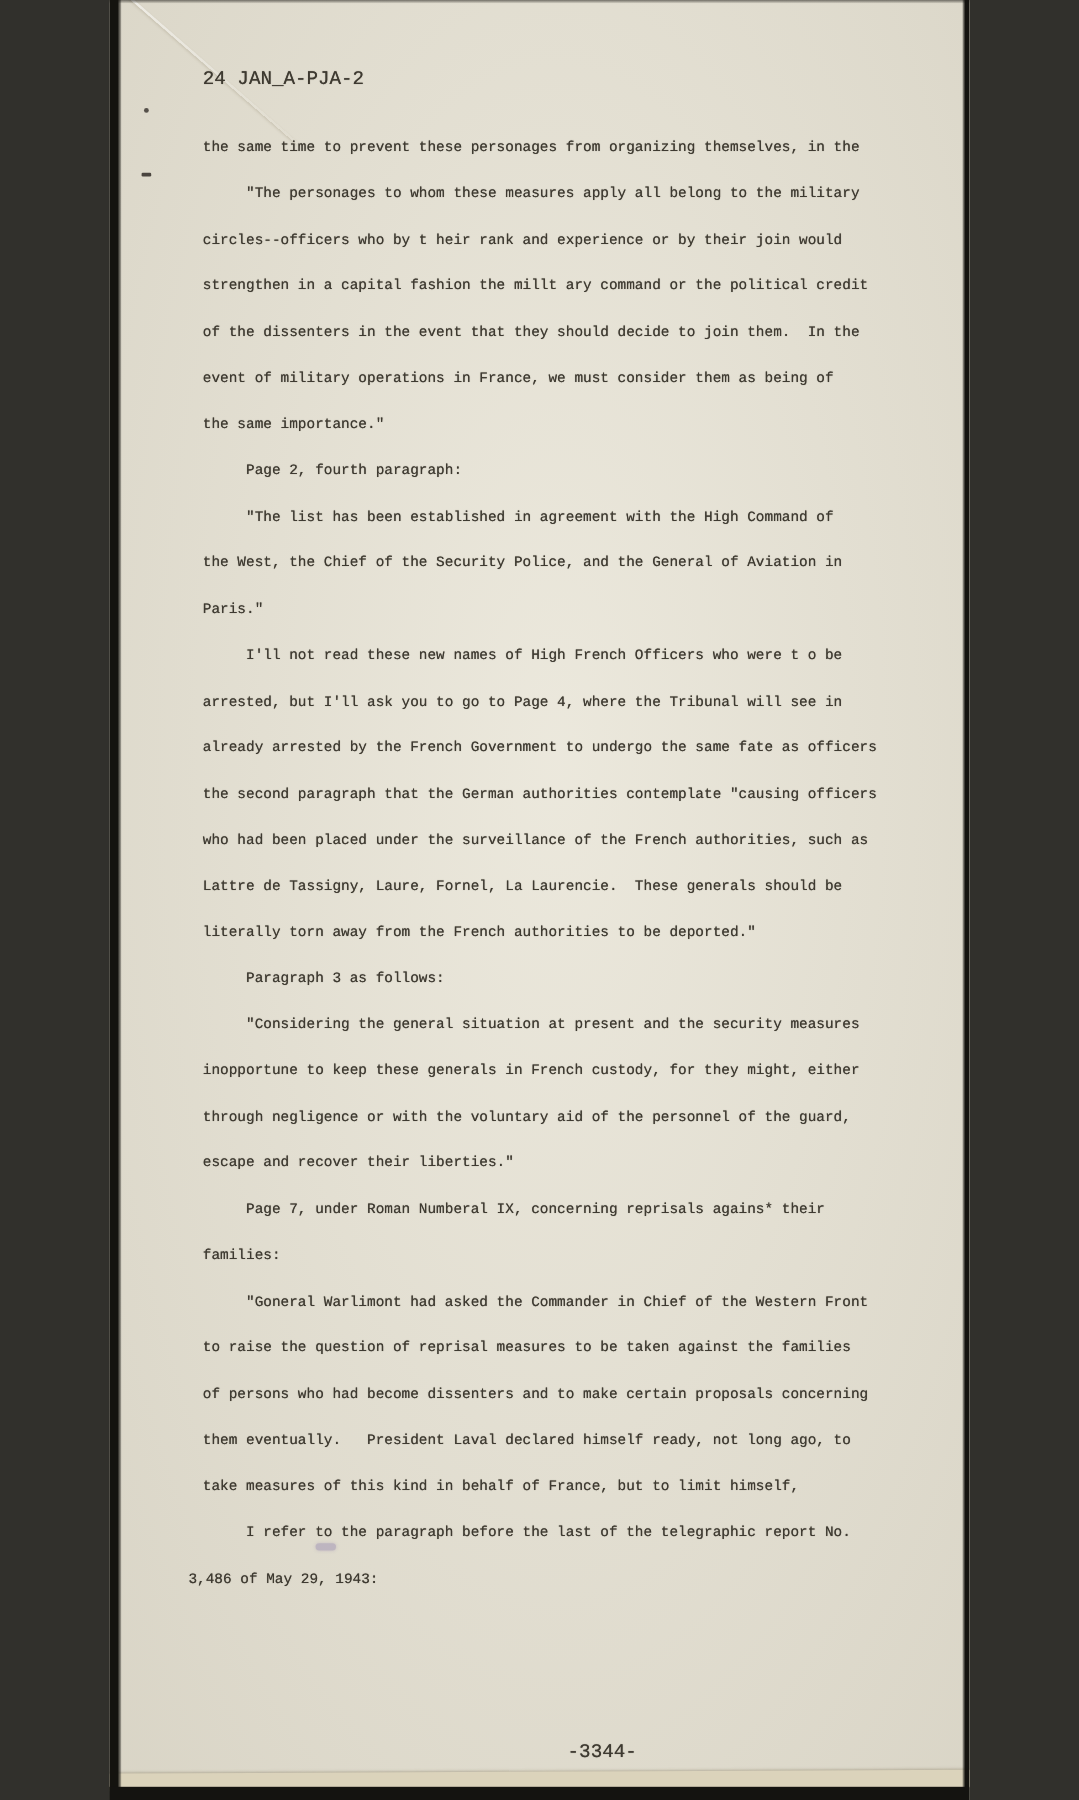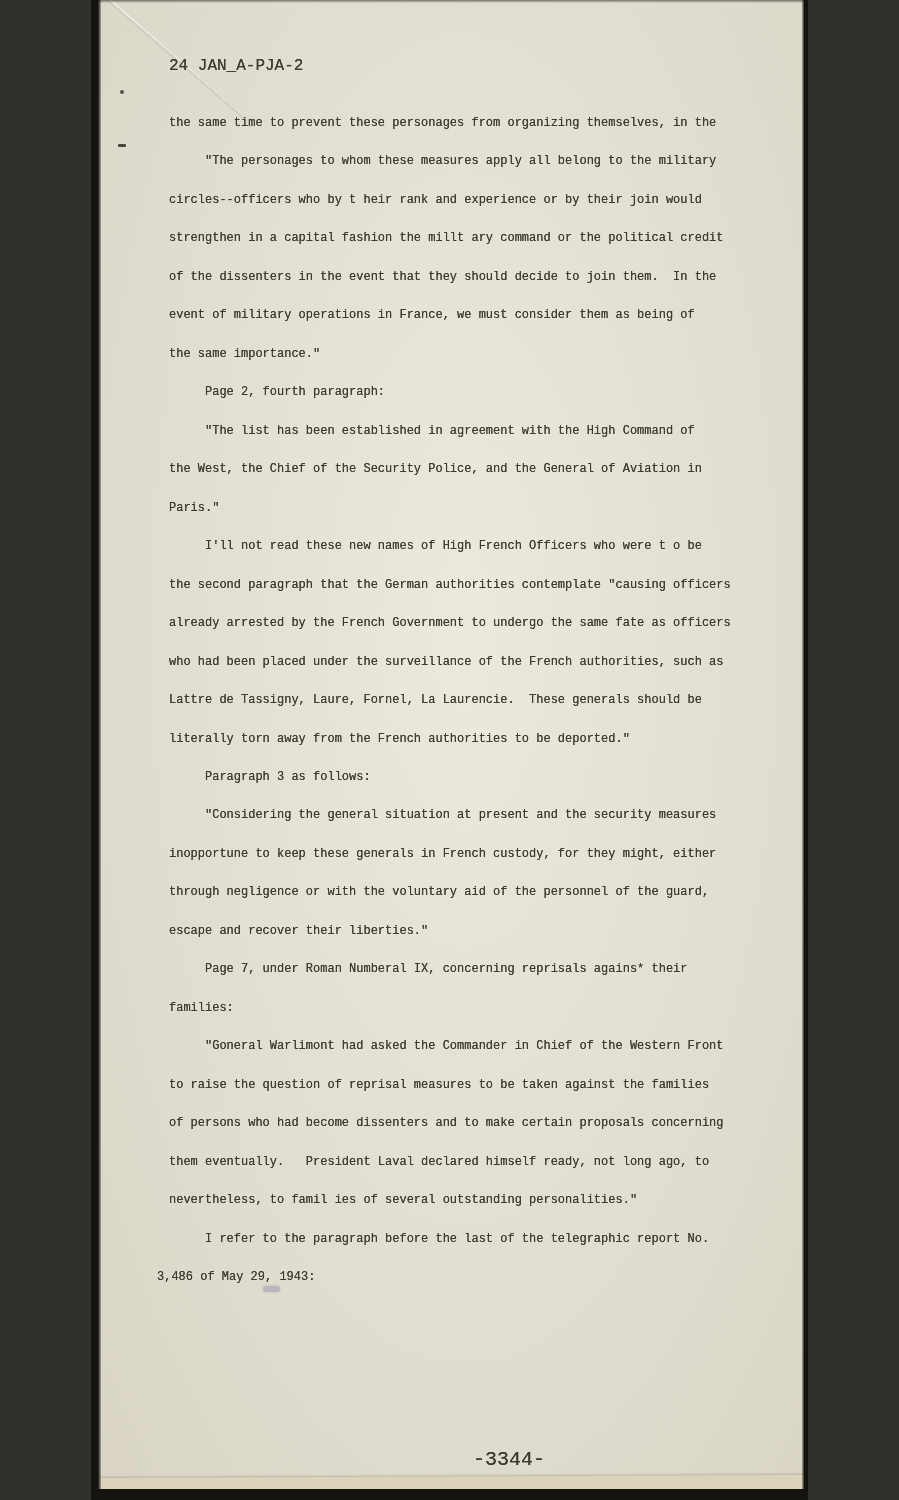--- a/index.html
+++ b/index.html
@@ -35,21 +35,21 @@
   }
   .body-lines{
     position:absolute;left:78px;top:104px;
     font-size:12px;
     text-shadow:0 0 0.6px rgba(52,47,38,0.8);
   }
   .bodyline{white-space:pre;line-height:38.47px;height:38.47px;}
   .bodyline:last-child{margin-left:-12px;}
   .page-number{
     position:absolute;left:382px;top:1450px;
-    font-size:20px;line-height:20px;white-space:pre;
+    font-size:16px;line-height:20px;white-space:pre;
     text-shadow:0 0 0.6px rgba(52,47,38,0.85);
   }
   .speck-dot{position:absolute;left:29px;top:90px;width:4px;height:4px;
     background:#55504a;border-radius:50%;}
   .speck-dash{position:absolute;left:27px;top:144px;width:8px;height:3px;
     background:#4a453f;border-radius:1px;}
   .smudge-purple{position:absolute;left:172px;top:1286px;width:17px;height:6px;
     background:rgba(112,92,160,0.30);border-radius:3px;
     box-shadow:0 0 3px rgba(112,92,160,0.25);}
 </style>
@@ -67,37 +67,38 @@
       <div class="bodyline">circles--officers who by t heir rank and experience or by their join would</div>
       <div class="bodyline">strengthen in a capital fashion the millt ary command or the political credit</div>
       <div class="bodyline">of the dissenters in the event that they should decide to join them.  In the</div>
       <div class="bodyline">event of military operations in France, we must consider them as being of</div>
       <div class="bodyline">the same importance."</div>
       <div class="bodyline">     Page 2, fourth paragraph:</div>
       <div class="bodyline">     "The list has been established in agreement with the High Command of</div>
       <div class="bodyline">the West, the Chief of the Security Police, and the General of Aviation in</div>
       <div class="bodyline">Paris."</div>
       <div class="bodyline">     I'll not read these new names of High French Officers who were t o be</div>
+      <div class="bodyline">arrested, but I'll ask you to go to Page 4, where the Tribunal will see in</div>
+      <div class="bodyline">already arrested by the French Government to undergo the same fate as officers</div>
       <div class="bodyline">the second paragraph that the German authorities contemplate "causing officers</div>
-      <div class="bodyline">already arrested by the French Government to undergo the same fate as officers</div>
       <div class="bodyline">who had been placed under the surveillance of the French authorities, such as</div>
       <div class="bodyline">Lattre de Tassigny, Laure, Fornel, La Laurencie.  These generals should be</div>
       <div class="bodyline">literally torn away from the French authorities to be deported."</div>
       <div class="bodyline">     Paragraph 3 as follows:</div>
       <div class="bodyline">     "Considering the general situation at present and the security measures</div>
       <div class="bodyline">inopportune to keep these generals in French custody, for they might, either</div>
       <div class="bodyline">through negligence or with the voluntary aid of the personnel of the guard,</div>
       <div class="bodyline">escape and recover their liberties."</div>
       <div class="bodyline">     Page 7, under Roman Numberal IX, concerning reprisals agains* their</div>
       <div class="bodyline">families:</div>
       <div class="bodyline">     "Goneral Warlimont had asked the Commander in Chief of the Western Front</div>
       <div class="bodyline">to raise the question of reprisal measures to be taken against the families</div>
       <div class="bodyline">of persons who had become dissenters and to make certain proposals concerning</div>
       <div class="bodyline">them eventually.   President Laval declared himself ready, not long ago, to</div>
-      <div class="bodyline">nevertheless, to famil ies of several outstanding personalities."</div>
+      <div class="bodyline">take measures of this kind in behalf of France, but to limit himself,</div>
       <div class="bodyline">     I refer to the paragraph before the last of the telegraphic report No.</div>
       <div class="bodyline">3,486 of May 29, 1943:</div>
     </div>
 
   <div class="page-number">-3344-</div>
 
   <div class="speck-dot"></div>
   <div class="speck-dash"></div>
   <div class="smudge-purple"></div>
 

